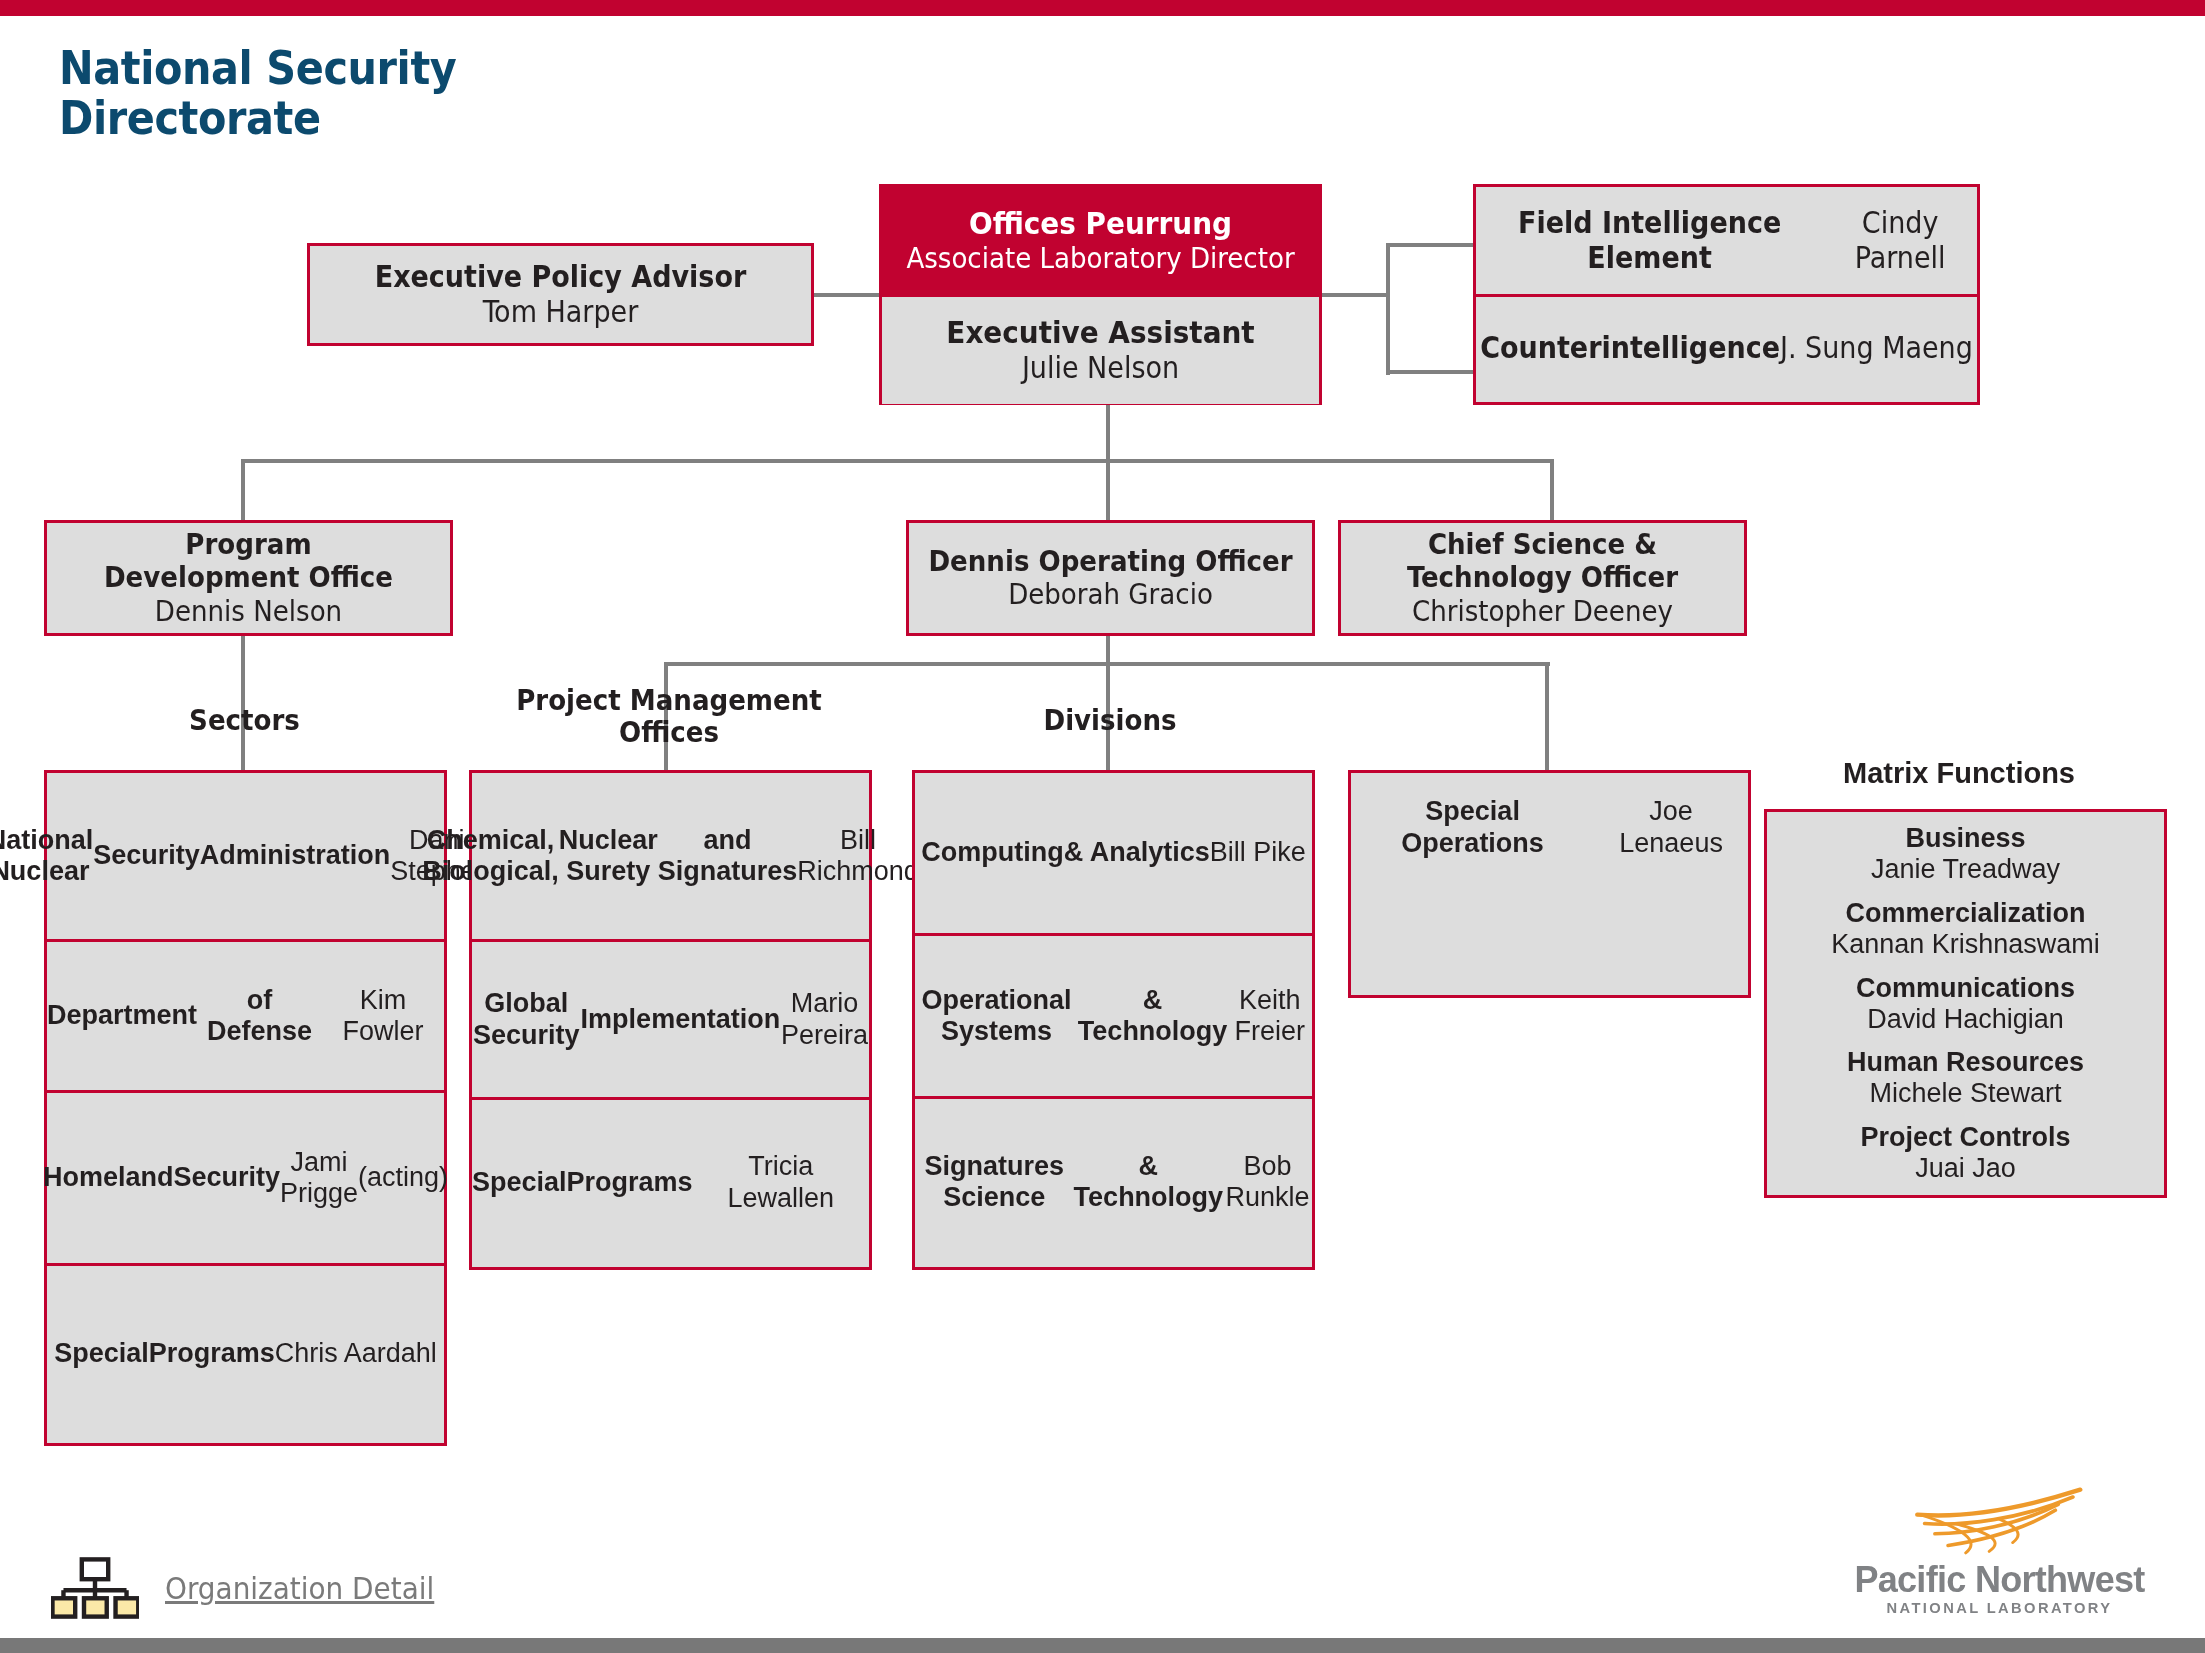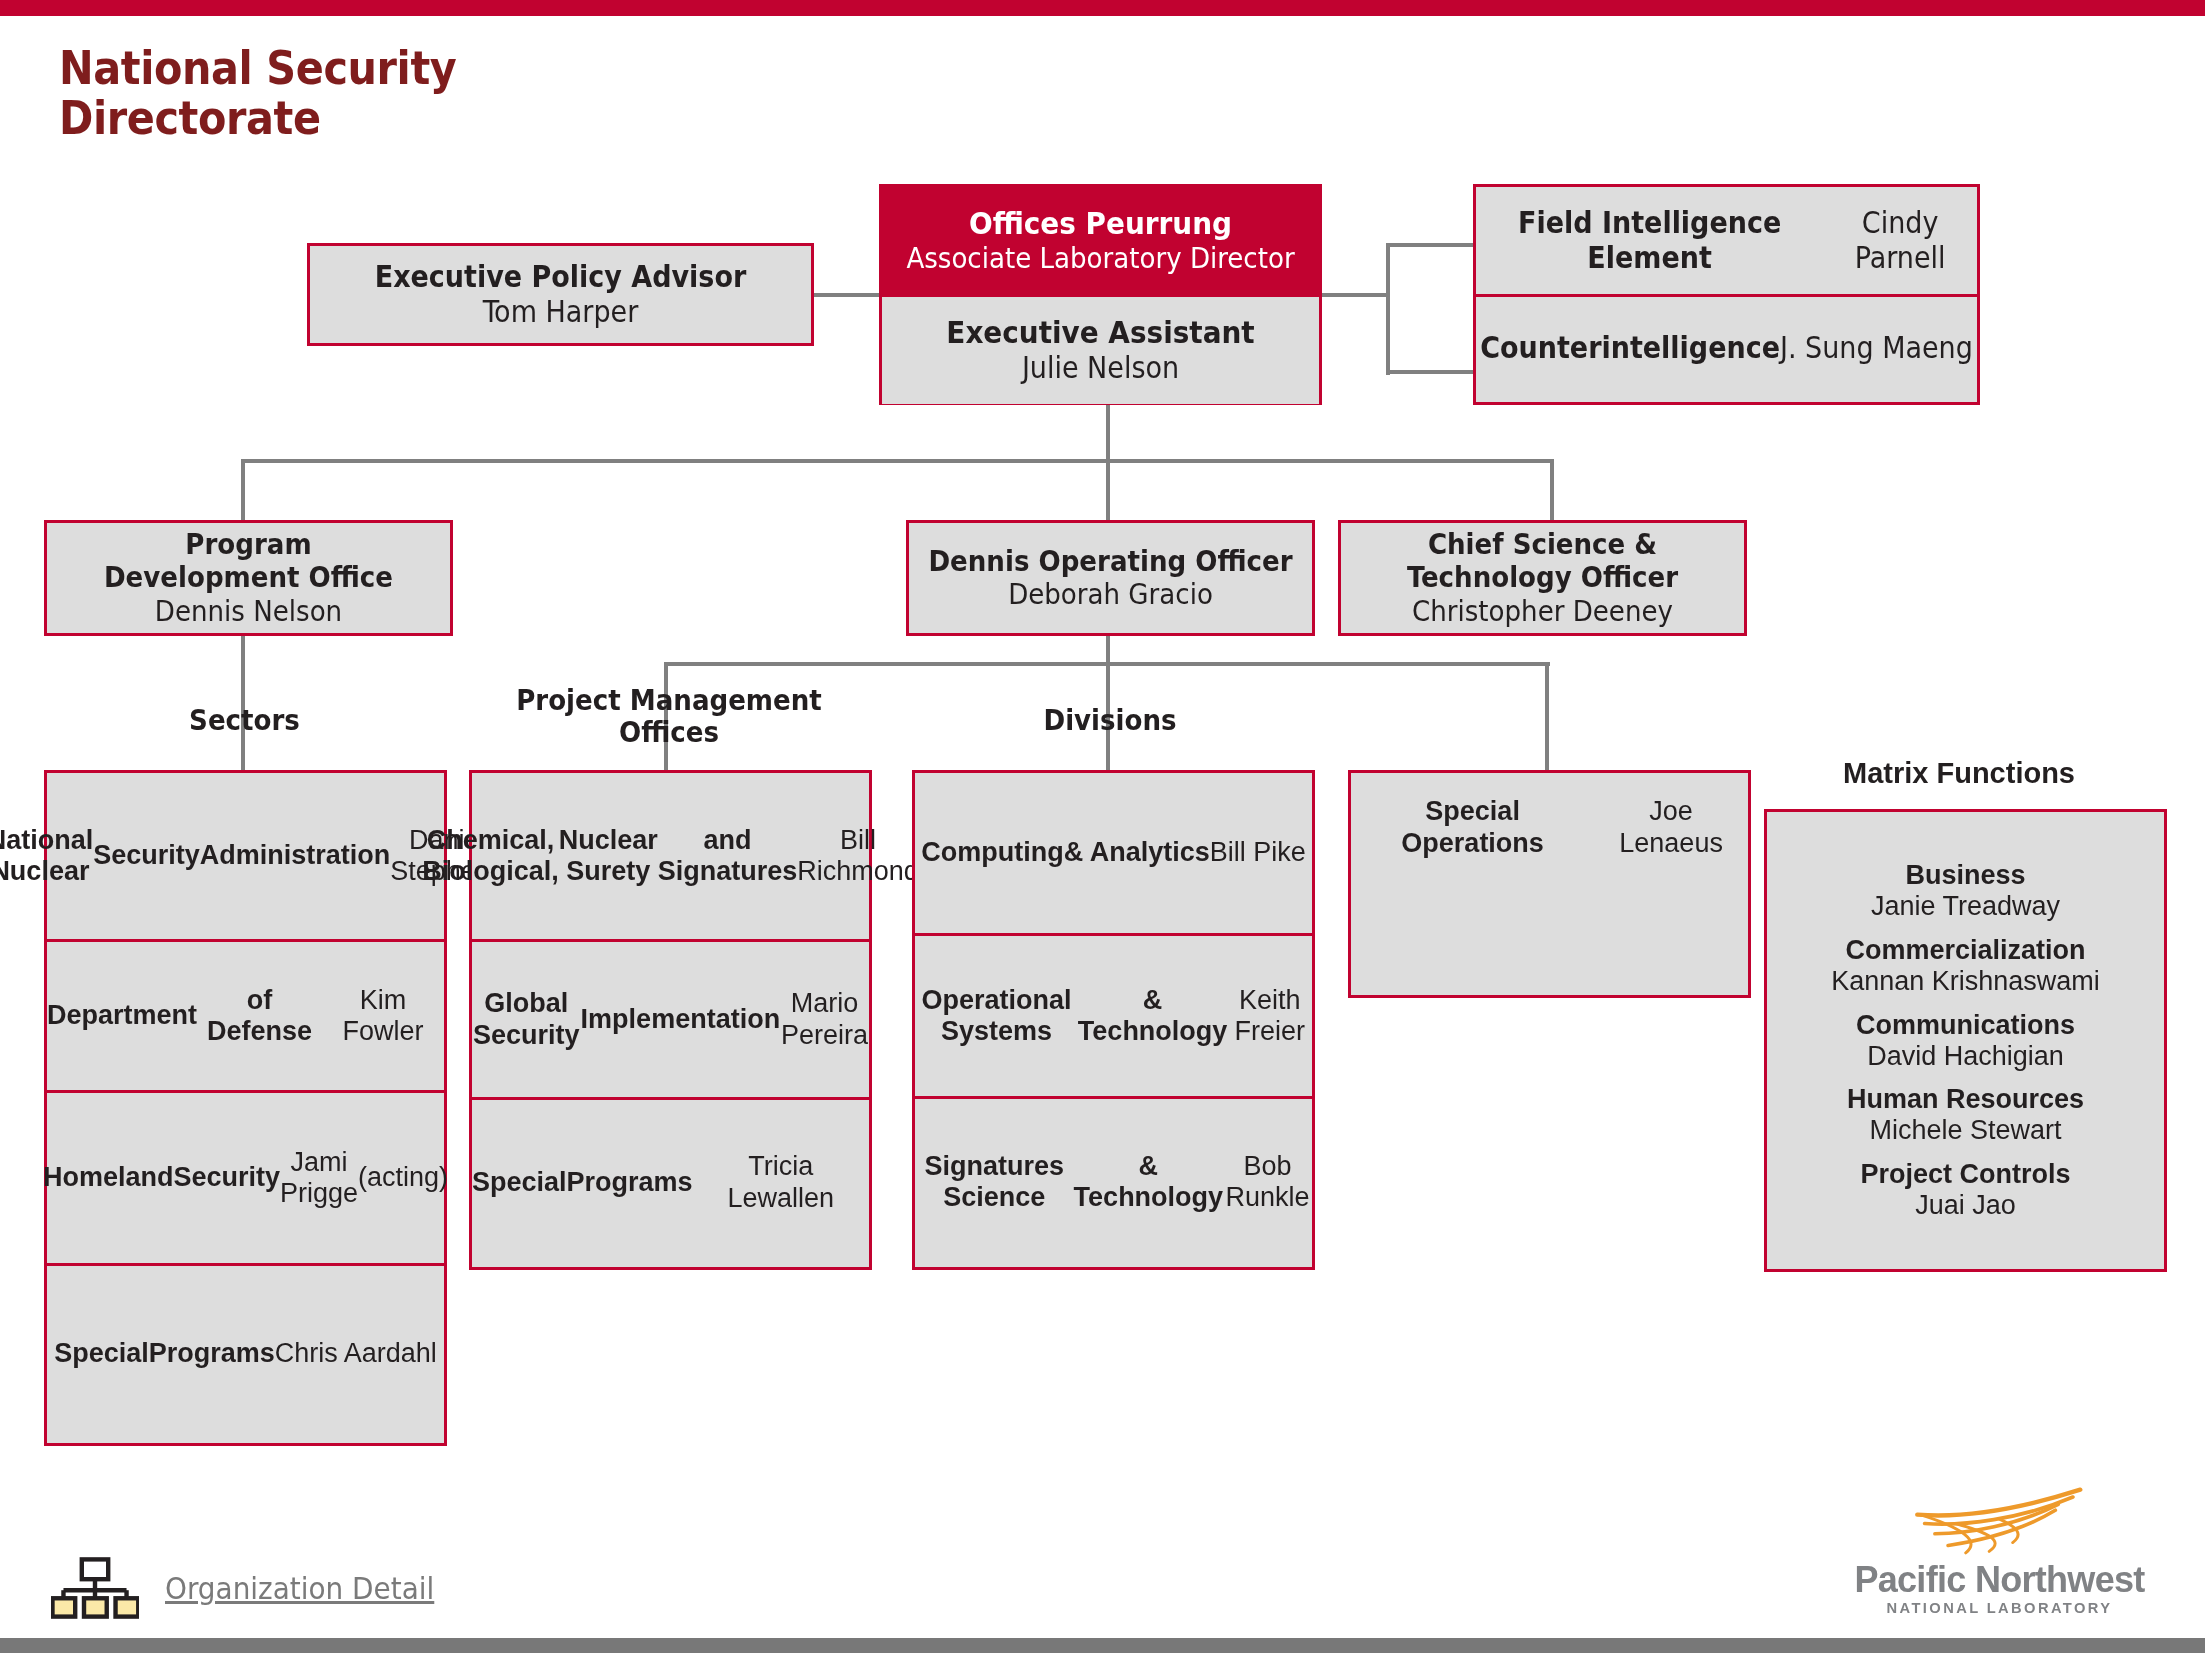--- a/index.html
+++ b/index.html
@@ -9,21 +9,21 @@
     font-family:"Liberation Sans", sans-serif;
     position:relative;
     overflow:hidden;
   }
   
   .top-bar{position:absolute;left:0;top:0;width:2205px;height:16px;background:#C10230;}
   .bottom-bar{position:absolute;left:0;top:1638px;width:2205px;height:16px;background:#787878;}
 
   .deck-title{
     position:absolute;left:59px;top:44px;width:662px;
-    color:#7f1d1d;
+    color:#0c4a6e;
     font-family:"DejaVu Sans Condensed","Liberation Sans Narrow","Liberation Sans",sans-serif;
     font-size:46px;font-weight:700;line-height:1.08;
     letter-spacing:-0.4px;
   }
 
   
   .ln{position:absolute;background:#808080;}
 
   
   .box{
@@ -252,21 +252,21 @@
   </div>
 </div>
 
 <div class="stack norm" style="left:1348px;top:770px;width:403px;height:228px;">
   <div class="cell" style="height:109px;">
     <div class="t" style="font-size:27px;">Special Operations</div>
     <div class="n" style="font-size:27px;">Joe Lenaeus</div>
   </div>
 </div>
 
-<div class="box norm" style="left:1764px;top:809px;width:403px;height:463px;justify-content:center;padding:7.4px 0;">
+<div class="box norm" style="left:1764px;top:809px;width:403px;height:389px;justify-content:center;padding:7.4px 0;">
   <div style="margin:6.6px 0;">
     <div class="t" style="font-size:27px;">Business</div>
     <div class="n" style="font-size:27px;">Janie Treadway</div>
   </div>
   <div style="margin:6.6px 0;">
     <div class="t" style="font-size:27px;">Commercialization</div>
     <div class="n" style="font-size:27px;">Kannan Krishnaswami</div>
   </div>
   <div style="margin:6.6px 0;">
     <div class="t" style="font-size:27px;">Communications</div>

